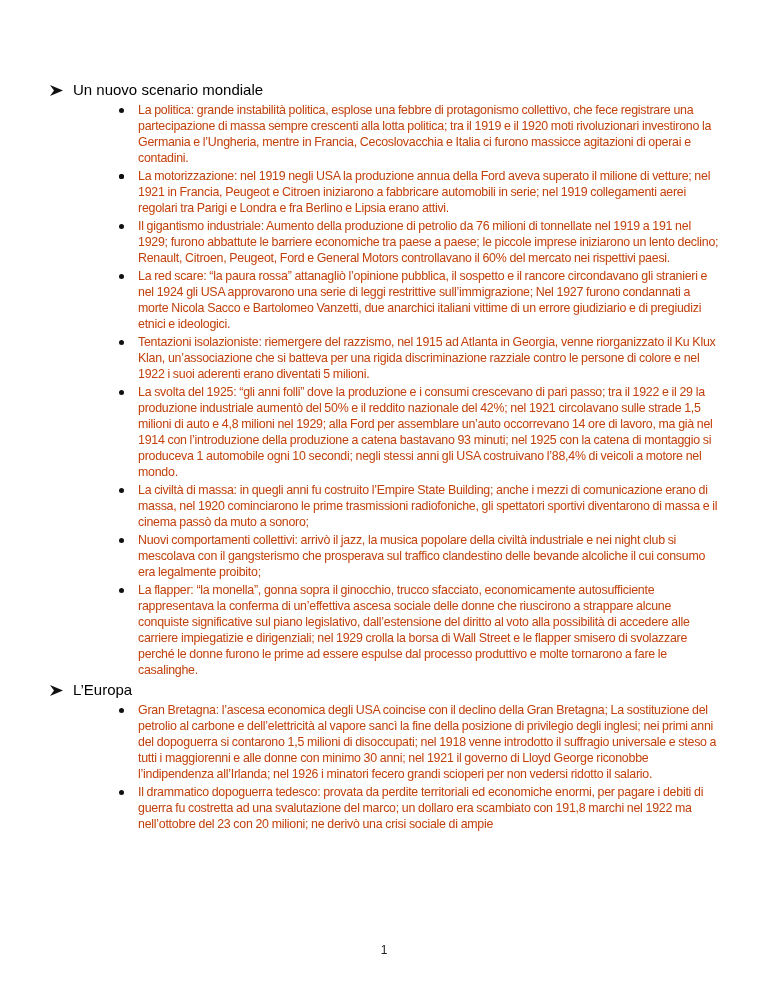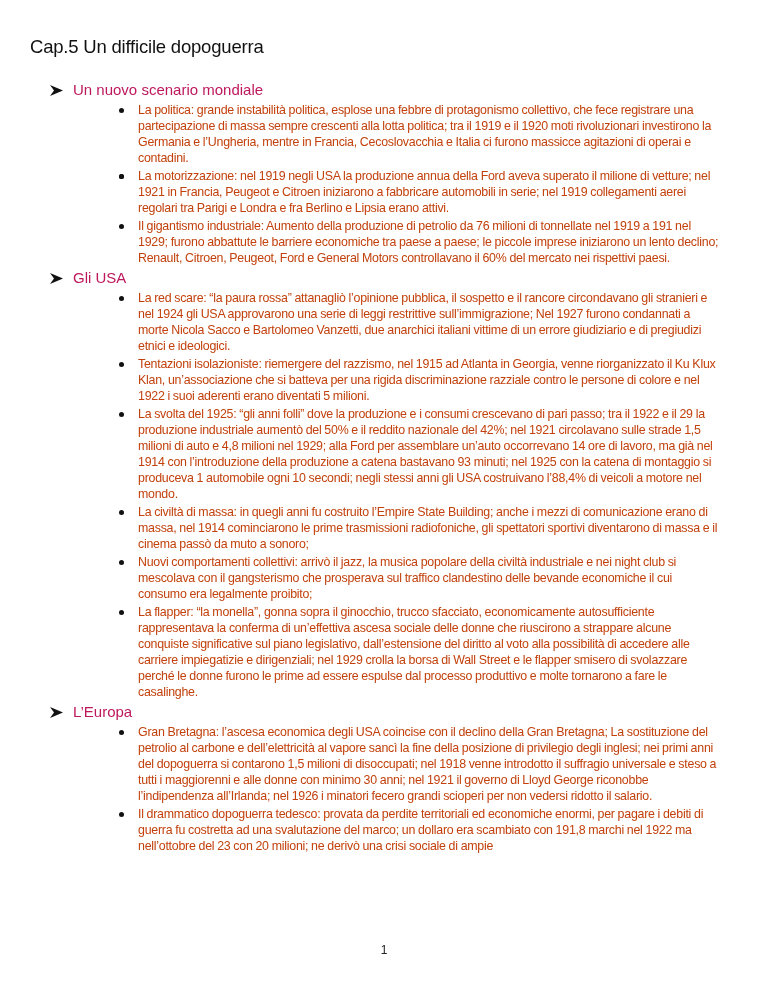--- a/index.html
+++ b/index.html
@@ -37,21 +37,21 @@
     }
     .section {
       margin: 0;
     }
     .section-head {
       position: relative;
       height: 20px;
       margin-left: 50px;
       font-size: 15px;
       line-height: 20px;
-      color: #be185d;
+      color: #000000;
       white-space: nowrap;
     }
     .section-head .arrow {
       position: absolute;
       left: 0;
       top: 0;
       width: 14px;
       height: 20px;
     }
     .section-head .arrow svg {
@@ -96,21 +96,20 @@
       text-align: center;
       font-size: 12px;
       color: #222;
     }
   </style>
 </head>
 <body>
 
 <div class="page">
 
-  <div class="doc-title">Cap.5 Un difficile dopoguerra</div>
 
   <div class="content">
 
     <div class="section">
       <div class="section-head">
         <span class="arrow">
           <svg width="13" height="11" viewBox="0 0 13 11">
               <path d="M0 0 L13 5.5 L0 11 L4 5.5 Z" fill="#111"></path>
             </svg>
         </span>
@@ -118,34 +117,26 @@
       </div>
       <ul class="bullets">
         <li class="bullet-item"><span class="dot"></span><span>La politica: grande instabilità politica, esplose una febbre di protagonismo collettivo, che fece registrare una partecipazione di massa sempre crescenti alla lotta politica; tra il 1919 e il 1920 moti rivoluzionari investirono la Germania e l’Ungheria, mentre in Francia, Cecoslovacchia e Italia ci furono massicce agitazioni di operai e contadini.</span></li>
         <li class="bullet-item"><span class="dot"></span></li>
         <li class="bullet-item"><span class="dot"></span><span>La motorizzazione: nel 1919 negli USA la produzione annua della Ford aveva superato il milione di vetture; nel 1921 in Francia, Peugeot e Citroen iniziarono a fabbricare automobili in serie; nel 1919 collegamenti aerei regolari tra Parigi e Londra e fra Berlino e Lipsia erano attivi.</span></li>
         <li class="bullet-item"><span class="dot"></span><span>Il gigantismo industriale: Aumento della produzione di petrolio da 76 milioni di tonnellate nel 1919 a 191 nel 1929; furono abbattute le barriere economiche tra paese a paese; le piccole imprese iniziarono un lento declino; Renault, Citroen, Peugeot, Ford e General Motors controllavano il 60% del mercato nei rispettivi paesi.</span></li>
       </ul>
     </div>
 
     <div class="section">
-      <div class="section-head">
-        <span class="arrow">
-          <svg width="13" height="11" viewBox="0 0 13 11">
-              <path d="M0 0 L13 5.5 L0 11 L4 5.5 Z" fill="#111"></path>
-            </svg>
-        </span>
-        <span class="label">Gli USA</span>
-      </div>
       <ul class="bullets">
         <li class="bullet-item"><span class="dot"></span><span>La red scare: “la paura rossa” attanagliò l’opinione pubblica, il sospetto e il rancore circondavano gli stranieri e nel 1924 gli USA approvarono una serie di leggi restrittive sull’immigrazione; Nel 1927 furono condannati a morte Nicola Sacco e Bartolomeo Vanzetti, due anarchici italiani vittime di un errore giudiziario e di pregiudizi etnici e ideologici.</span></li>
         <li class="bullet-item"><span class="dot"></span><span>Tentazioni isolazioniste: riemergere del razzismo, nel 1915 ad Atlanta in Georgia, venne riorganizzato il Ku Klux Klan, un’associazione che si batteva per una rigida discriminazione razziale contro le persone di colore e nel 1922 i suoi aderenti erano diventati 5 milioni.</span></li>
         <li class="bullet-item"><span class="dot"></span><span>La svolta del 1925: “gli anni folli” dove la produzione e i consumi crescevano di pari passo; tra il 1922 e il 29 la produzione industriale aumentò del 50% e il reddito nazionale del 42%; nel 1921 circolavano sulle strade 1,5 milioni di auto e 4,8 milioni nel 1929; alla Ford per assemblare un’auto occorrevano 14 ore di lavoro, ma già nel 1914 con l’introduzione della produzione a catena bastavano 93 minuti; nel 1925 con la catena di montaggio si produceva 1 automobile ogni 10 secondi; negli stessi anni gli USA costruivano l’88,4% di veicoli a motore nel mondo.</span></li>
-        <li class="bullet-item"><span class="dot"></span><span>La civiltà di massa: in quegli anni fu costruito l’Empire State Building; anche i mezzi di comunicazione erano di massa, nel 1914 cominciarono le prime trasmissioni radiofoniche, gli spettatori sportivi diventarono di massa e il cinema passò da muto a sonoro;</span></li>
-        <li class="bullet-item"><span class="dot"></span><span>Nuovi comportamenti collettivi: arrivò il jazz, la musica popolare della civiltà industriale e nei night club si mescolava con il gangsterismo che prosperava sul traffico clandestino delle bevande economiche il cui consumo era legalmente proibito;</span></li>
+        <li class="bullet-item"><span class="dot"></span><span>La civiltà di massa: in quegli anni fu costruito l’Empire State Building; anche i mezzi di comunicazione erano di massa, nel 1920 cominciarono le prime trasmissioni radiofoniche, gli spettatori sportivi diventarono di massa e il cinema passò da muto a sonoro;</span></li>
+        <li class="bullet-item"><span class="dot"></span><span>Nuovi comportamenti collettivi: arrivò il jazz, la musica popolare della civiltà industriale e nei night club si mescolava con il gangsterismo che prosperava sul traffico clandestino delle bevande alcoliche il cui consumo era legalmente proibito;</span></li>
         <li class="bullet-item"><span class="dot"></span><span>La flapper: “la monella”, gonna sopra il ginocchio, trucco sfacciato, economicamente autosufficiente rappresentava la conferma di un’effettiva ascesa sociale delle donne che riuscirono a strappare alcune conquiste significative sul piano legislativo, dall’estensione del diritto al voto alla possibilità di accedere alle carriere impiegatizie e dirigenziali; nel 1929 crolla la borsa di Wall Street e le flapper smisero di svolazzare perché le donne furono le prime ad essere espulse dal processo produttivo e molte tornarono a fare le casalinghe.</span></li>
       </ul>
     </div>
 
     <div class="section">
       <div class="section-head">
         <span class="arrow">
           <svg width="13" height="11" viewBox="0 0 13 11">
               <path d="M0 0 L13 5.5 L0 11 L4 5.5 Z" fill="#111"></path>
             </svg>

